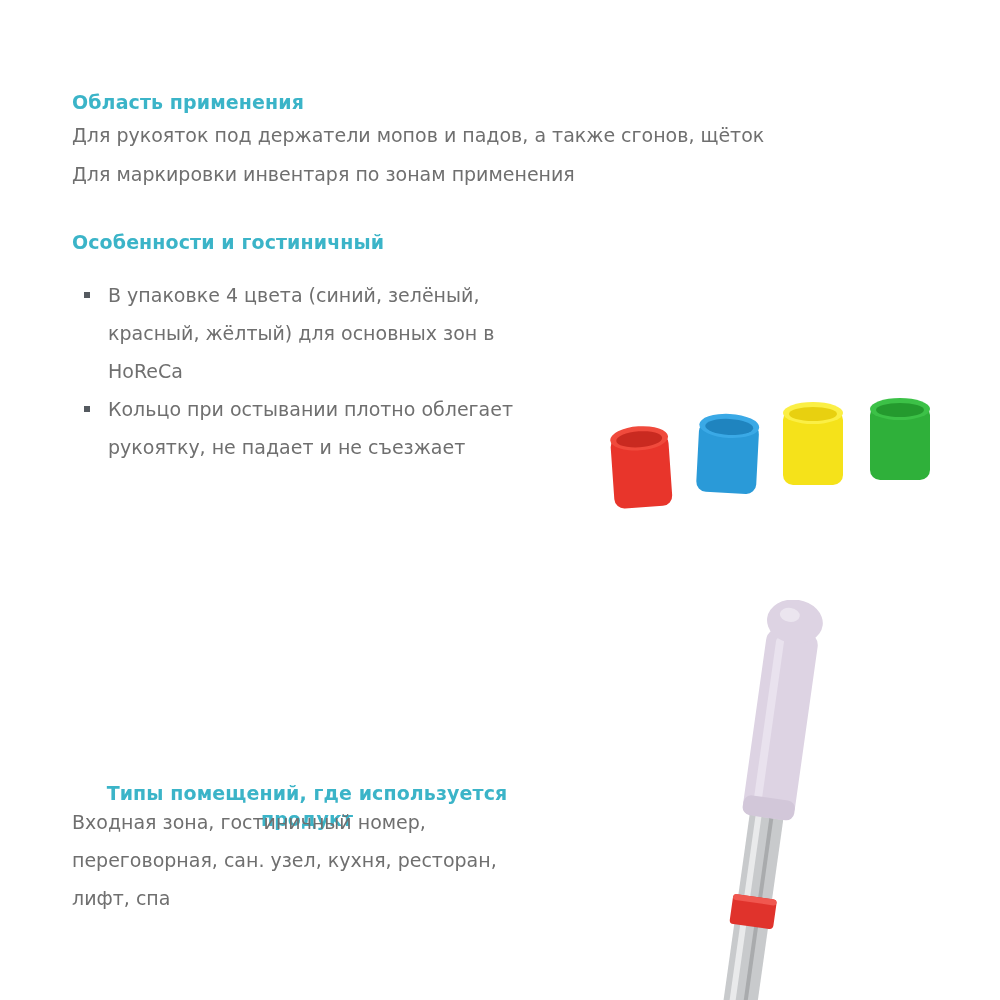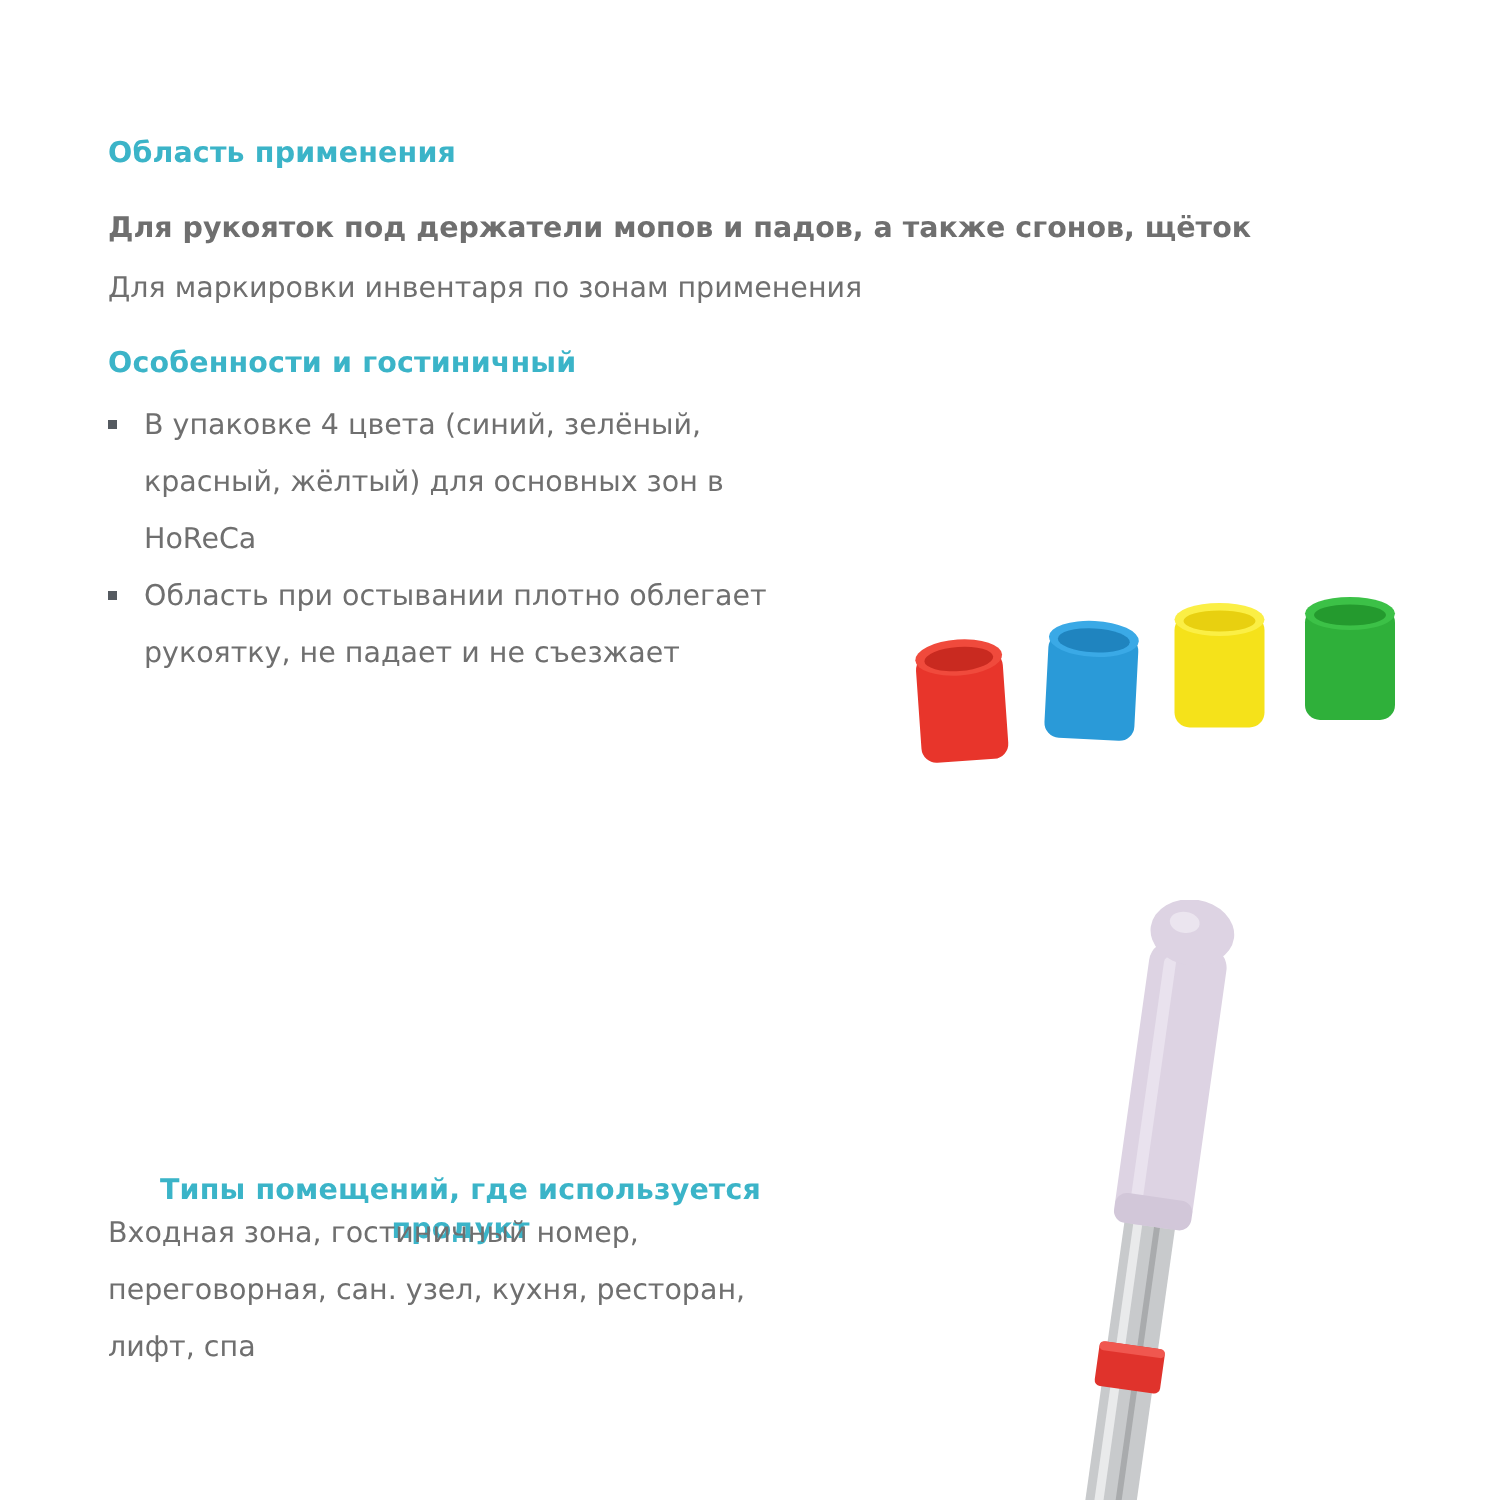--- a/index.html
+++ b/index.html
@@ -9,51 +9,51 @@
   }
   .heading {
     position: absolute; left: 72px; color: #3bb4c8; font-weight: bold;
     font-size: 19px; line-height: 26px; letter-spacing: 0.1px; text-align: center;
   }
   .para {
     position: absolute; left: 72px; color: #6f6f6f; font-size: 19px; line-height: 38px;
     font-weight: normal;
   }
   .list {
-    position: absolute; left: 72px; top: 264px; width: 500px; margin: 0; padding: 0; list-style: none;
+    position: absolute; left: 72px; top: 264px; width: 500px; margin: 12px; padding: 0; list-style: none;
   }
   .list li {
     position: relative; padding-left: 24px; color: #6f6f6f; font-size: 19px; line-height: 38px;
   }
   .bullet {
     position: absolute; left: 0; top: 16px; width: 6px; height: 6px; background: #555a60;
   }
   .rings { position: absolute; left: 600px; top: 390px; width: 350px; height: 130px; }
   .handle { position: absolute; left: 700px; top: 600px; width: 170px; height: 400px; }
 </style>
 </head>
 <body>
 
 <div class="heading" style="top:89px;">Область применения</div>
-<div class="para" style="top:133px;font-weight:bold;">Для рукояток под держатели мопов и падов, а также сгонов, щёток</div>
-<div class="para" style="top:173px;">Для маркировки инвентаря по зонам применения</div>
+<div class="para" style="top:116px;">Для рукояток под держатели мопов и падов, а также сгонов, щёток</div>
+<div class="para" style="top:155px;">Для маркировки инвентаря по зонам применения</div>
 
 <div class="heading" style="top:229px;">Особенности и гостиничный</div>
 
 <ul class="list">
   <li style="width:440px;">
     <span class="bullet"></span>
     <span>В упаковке 4 цвета (синий, зелёный, красный, жёлтый) для основных зон в HoReCa</span>
   </li>
   <li style="width:490px;">
     <span class="bullet"></span>
   </li>
   <li style="width:480px;">
     <span class="bullet"></span>
-    <span>Область при остывании плотно облегает рукоятку, не падает и не съезжает</span>
+    <span>Кольцо при остывании плотно облегает рукоятку, не падает и не съезжает</span>
   </li>
 </ul>
 
 <div class="heading" style="top:748px; width:470px;margin-top:32px;">Типы помещений, где используется продукт</div>
 <div class="para" style="top:803px; width:470px;">Входная зона, гостиничный номер, переговорная, сан. узел, кухня, ресторан, лифт, спа</div>
 
 <svg class="rings" viewBox="0 0 350 130" xmlns="http://www.w3.org/2000/svg">
 
   <g transform="rotate(-4 45 75)">
     <rect x="12" y="45" width="58" height="72" rx="10" fill="#e8352b"></rect>

